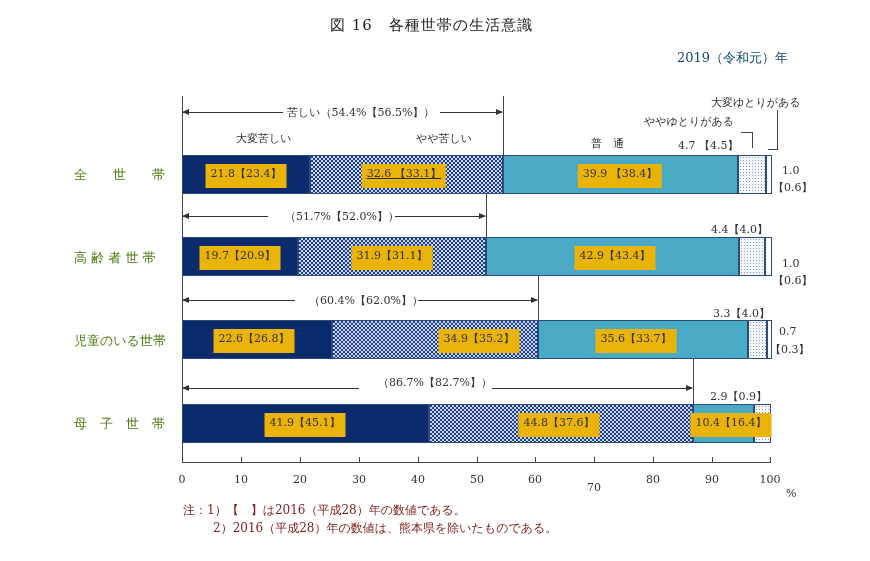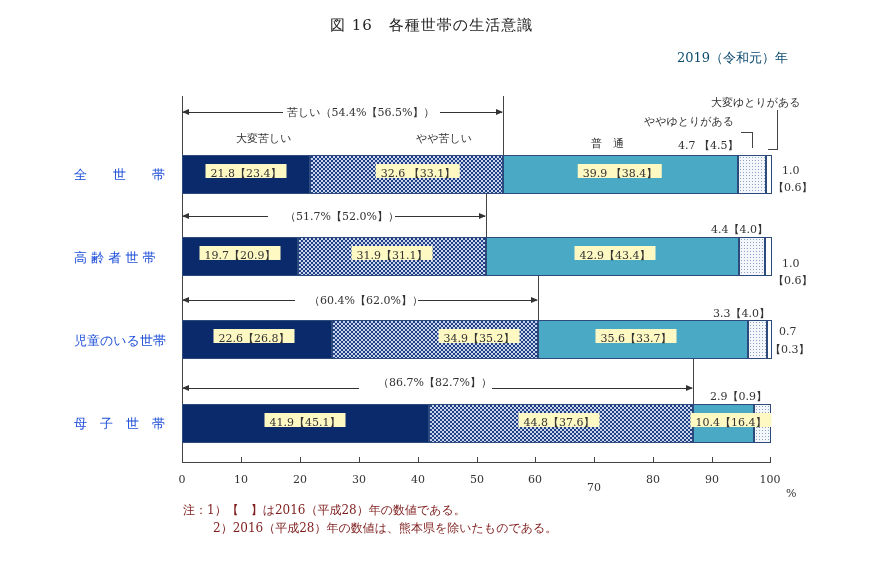--- a/index.html
+++ b/index.html
@@ -1,40 +1,40 @@
 <!DOCTYPE html>
 <html><head>
 <meta charset="utf-8">
 <style>
   html, body { margin:0; padding:0; background:#ffffff; }
   body { width:870px; height:561px; position:relative; overflow:hidden;
          font-family:"DejaVu Serif","Liberation Serif",serif; color:#333; }
   .abs { position:absolute; }
   .title { left:330px; top:16px; font-size:15px; letter-spacing:1px; color:#222; white-space:nowrap; }
   .year { left:677px; top:49px; font-size:13px; color:#0c4a6e; white-space:nowrap; }
-  .cat { left:74px; width:100px; font-size:13px; color:#1d4ed8; white-space:nowrap; text-align:justify; }
+  .cat { left:74px; width:100px; font-size:13px; color:#4d7c0f; white-space:nowrap; text-align:justify; }
   .plot-left { left:182px; top:96px; width:1px; height:367px; background:#444; }
   .axis { left:182px; top:462px; width:589px; height:1px; background:#444; }
   .tick { width:1px; height:5px; background:#444; top:457px; }
   .tlabel { top:473px; font-size:11px; color:#333; width:30px; margin-left:-15px; text-align:center; }
   .pct { left:786px; top:487px; font-size:11px; color:#333; }
   .bar { height:39px; }
   .seg { position:absolute; top:0; height:100%; box-sizing:border-box; border:1px solid #2c4a7c; }
   .s1 { background:#0a2a6b; }
   .s2 { background-color:#1e3f86;
         background-image:
           linear-gradient(45deg,#c9d3ea 25%,transparent 25%,transparent 75%,#c9d3ea 75%),
           linear-gradient(45deg,#c9d3ea 25%,transparent 25%,transparent 75%,#c9d3ea 75%);
         background-size:4px 4px; background-position:0 0,2px 2px; }
   .s3 { background:#4aaac5; }
   .s4 { background-color:#f3f6fb;
         background-image:radial-gradient(#8ea0c4 0.8px,transparent 0.9px);
         background-size:3px 3px; }
   .s5 { background:#ffffff; }
-  .vlabel { position:absolute; top:9px; height:14px; line-height:20px; background:#fef9c3;
+  .vlabel { position:absolute; top:9px; height:24px; line-height:20px; background:#eab308;
             font-size:11px; color:#333; padding:0 5px; white-space:nowrap; transform:translateX(-50%); }
   .small { font-size:11px; color:#333; white-space:nowrap; }
   .arrow { height:1px; background:#333; }
   .arrow-l::before { content:""; position:absolute; left:-1px; top:-3px; border-right:7px solid #333; border-top:3px solid transparent; border-bottom:3px solid transparent; }
   .arrow-r::after { content:""; position:absolute; right:-1px; top:-3px; border-left:7px solid #333; border-top:3px solid transparent; border-bottom:3px solid transparent; }
   .vline { width:1px; background:#444; }
   .note { font-size:12px; color:#7f1d1d; white-space:nowrap; }
 </style>
 </head>
 <body>
@@ -68,21 +68,21 @@
 
 <div class="abs small" style="left:678px; top:138px;">4.7 【4.5】</div>
 
 <div class="abs bar" style="left:182px; top:155px; width:589px;">
   <div class="seg s1" style="left:0; width:128px;"></div>
   <div class="seg s2" style="left:128px; width:193px;"></div>
   <div class="seg s3" style="left:321px; width:235px;"></div>
   <div class="seg s4" style="left:556px; width:28px;"></div>
   <div class="seg s5" style="left:584px; width:6px;"></div>
   <div class="vlabel" style="left:64px;">21.8【23.4】</div>
-  <div class="vlabel" style="left:236px;">32.6 【33.1】</div>
+  <div class="vlabel" style="left:222px;text-decoration:underline;">32.6 【33.1】</div>
   <div class="vlabel" style="left:438px;">39.9 【38.4】</div>
 </div>
 <div class="abs small" style="left:782px; top:164px;">1.0</div>
 <div class="abs small" style="left:773px; top:180px;">【0.6】</div>
 
 <div class="abs vline" style="left:486px; top:194px; height:43px;"></div>
 <div class="abs arrow arrow-l" style="left:183px; top:216px; width:85px;"></div>
 <div class="abs small" style="left:285px; top:209px;">（51.7%【52.0%】）</div>
 <div class="abs arrow arrow-r" style="left:395px; top:216px; width:90px;"></div>
 <div class="abs small" style="left:711px; top:222px;">4.4【4.0】</div>

